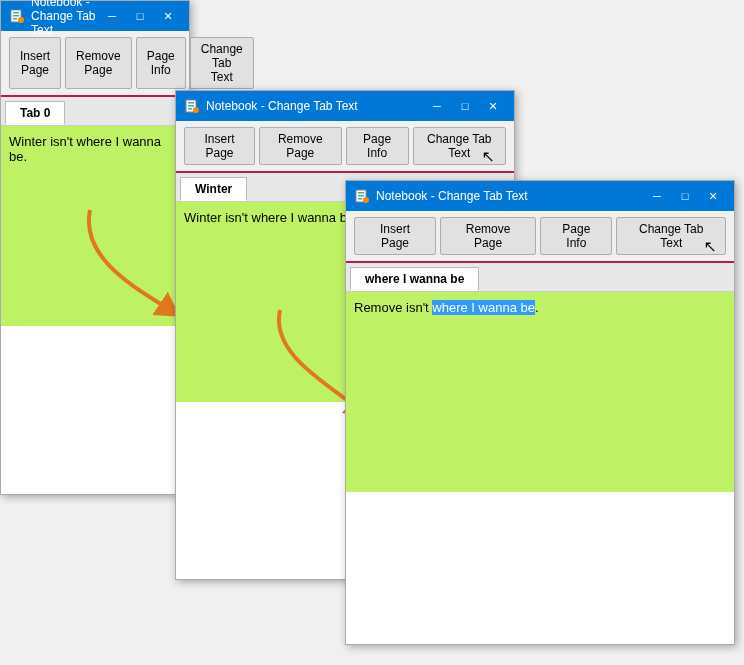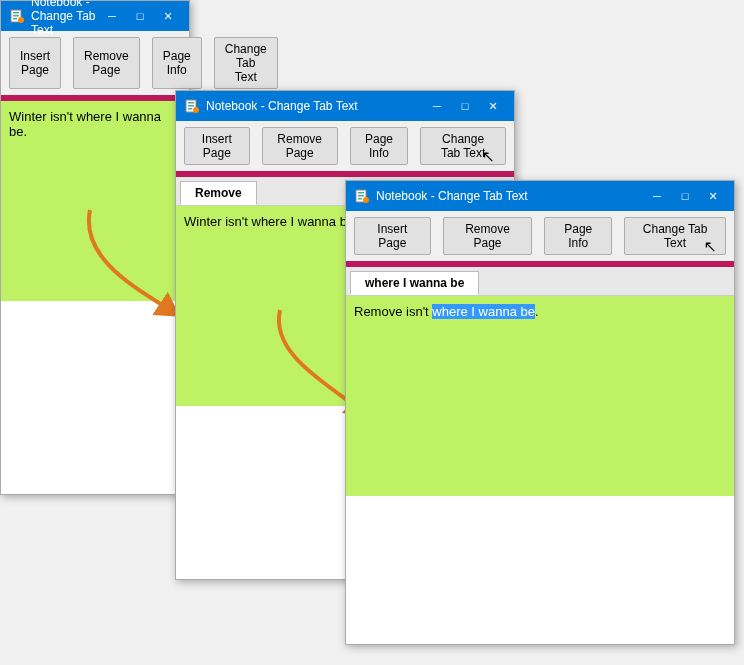--- a/index.html
+++ b/index.html
@@ -62,22 +62,22 @@
       align-items: center;
       justify-content: center;
       font-size: 11px;
     }
 
     
     .toolbar {
       background: #f0f0f0;
       padding: 6px 8px;
       display: flex;
-      gap: 12px;
-      border-bottom: 6px solid #be185d;
+      gap: 4px;
+      border-bottom: 2px solid #be185d;
     }
 
     .toolbar-btn {
       padding: 4px 10px;
       background: #e1e1e1;
       border: 1px solid #adadad;
       cursor: pointer;
       font-size: 12px;
       border-radius: 2px;
     }
@@ -172,20 +172,23 @@
       <button class="title-bar-btn">□</button>
       <button class="title-bar-btn close">✕</button>
     </div>
   </div>
   <div class="toolbar">
     <button class="toolbar-btn">Insert Page</button>
     <button class="toolbar-btn">Remove Page</button>
     <button class="toolbar-btn">Page Info</button>
     <button class="toolbar-btn">Change Tab Text</button>
   </div>
+  <div class="tab-bar">
+    <div class="tab active">Tab 0</div>
+  </div>
   <div class="content">
     <span class="content-text">Winter isn't where I wanna be.</span>
   </div>
 </div>
 
 <svg class="arrow-svg" style="left:60px; top:200px; width:140px; height:120px;">
   <defs>
     <marker id="arrowhead1" markerWidth="10" markerHeight="7" refX="3" refY="3.5" orient="auto">
       <polygon points="0 0, 6 3.5, 0 7" fill="#e07820"></polygon>
     </marker>
@@ -215,21 +218,21 @@
     <button class="toolbar-btn">Insert Page</button>
     <button class="toolbar-btn">Remove Page</button>
     <button class="toolbar-btn">Page Info</button>
     <button class="toolbar-btn" style="position:relative;">
       Change Tab Text
       
       <span style="position:absolute; bottom:-2px; right:10px; font-size:16px; color:#000; pointer-events:none;">↖</span>
     </button>
   </div>
   <div class="tab-bar">
-    <div class="tab active">Remove</div>
+    <div class="tab active">Winter</div>
   </div>
   <div class="content">
     <span class="content-text">Winter isn't where I wanna be.</span>
   </div>
 </div>
 
 <svg class="arrow-svg" style="left:260px; top:300px; width:130px; height:120px;">
   <defs>
     <marker id="arrowhead2" markerWidth="10" markerHeight="7" refX="3" refY="3.5" orient="auto">
       <polygon points="0 0, 6 3.5, 0 7" fill="#e07820"></polygon>

